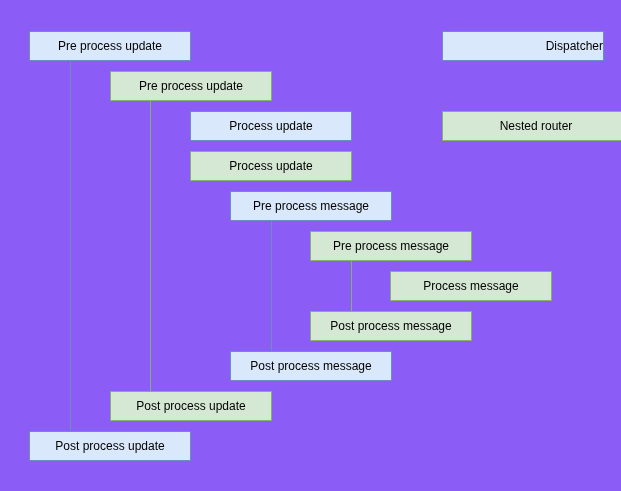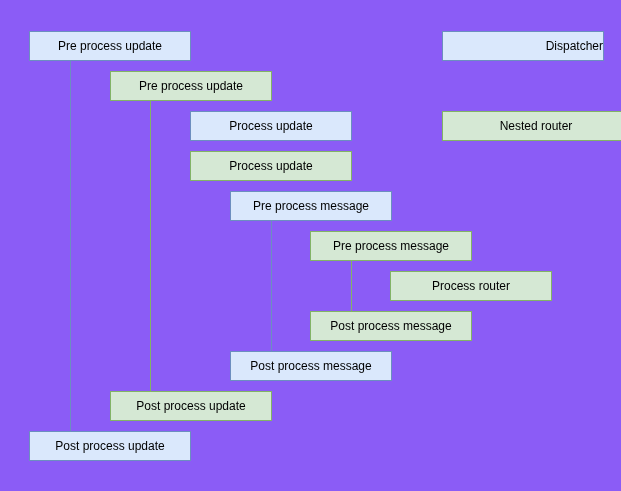--- a/index.html
+++ b/index.html
@@ -69,21 +69,21 @@
       <div class="node router" style="left: 190px; top: 151px; width: 162px; height: 30px;">
         <span>Process update</span>
       </div>
       <div class="node dispatcher" style="left: 230px; top: 191px; width: 162px; height: 30px;">
         <span>Pre process message</span>
       </div>
       <div class="node router" style="left: 310px; top: 231px; width: 162px; height: 30px;">
         <span>Pre process message</span>
       </div>
       <div class="node router" style="left: 390px; top: 271px; width: 162px; height: 30px;">
-        <span>Process router</span>
+        <span>Process message</span>
       </div>
       <div class="node router" style="left: 310px; top: 311px; width: 162px; height: 30px;">
         <span>Post process message</span>
       </div>
       <div class="node dispatcher" style="left: 230px; top: 351px; width: 162px; height: 30px;">
         <span>Post process message</span>
       </div>
       <div class="node router" style="left: 110px; top: 391px; width: 162px; height: 30px;">
         <span>Post process update</span>
       </div>

